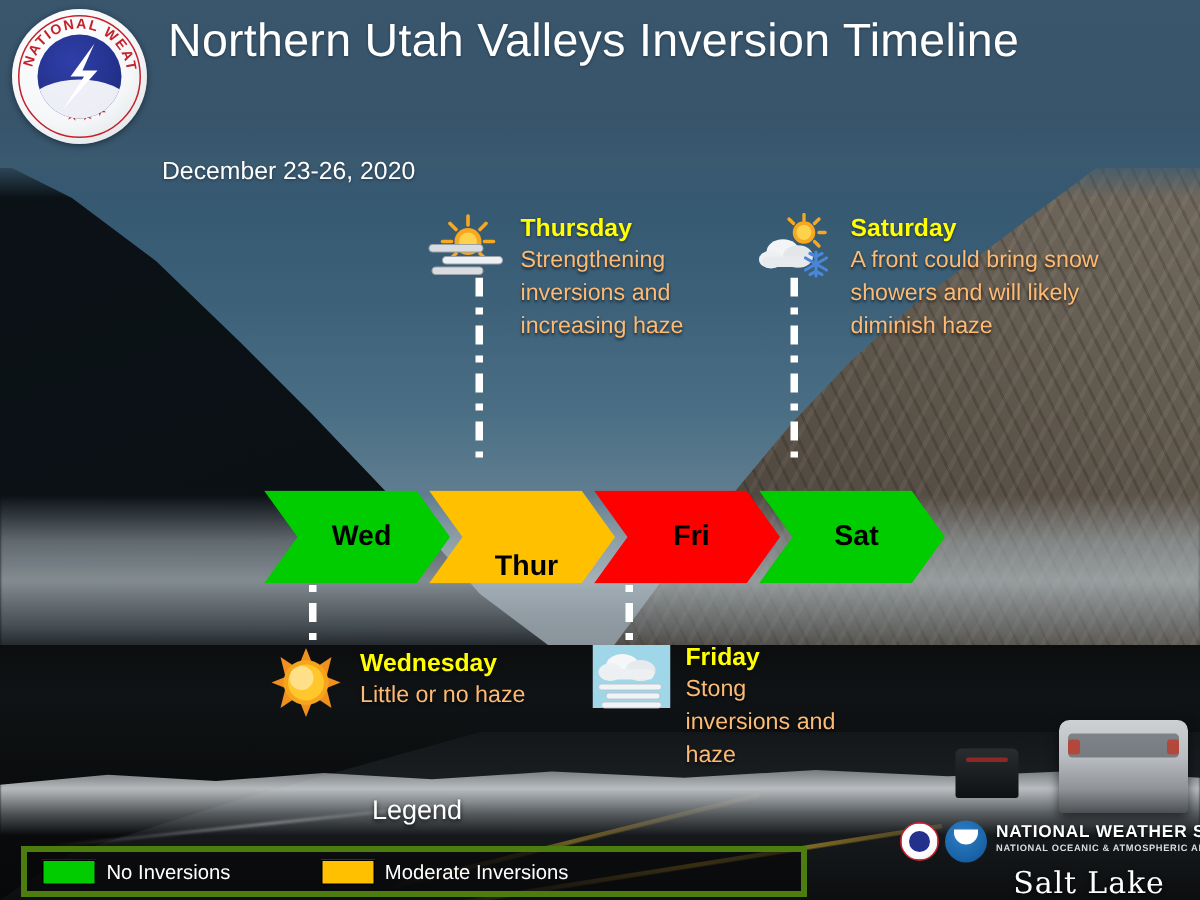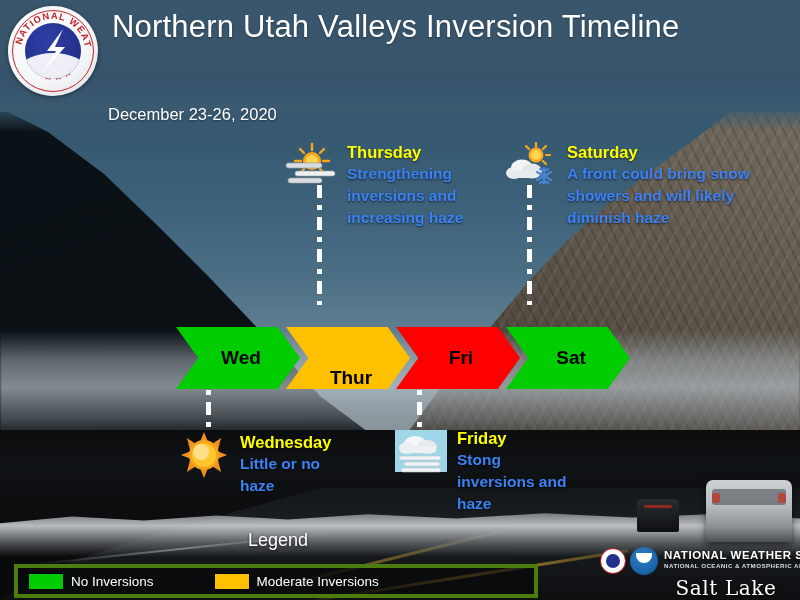--- a/index.html
+++ b/index.html
@@ -205,21 +205,21 @@
 
   
   .annot { position: absolute; }
   .annot .icon { position: absolute; left: 0; top: 0; width: 52px; height: 46px; }
   .annot .txt { position: absolute; left: 62px; top: 0; }
   .annot .day {
     color: #ffff00; font-size: 16.5px; font-weight: bold; line-height: 21px;
     text-shadow: 0 1px 2px rgba(0,0,0,.55);
   }
   .annot .desc {
-    color: #3b82f6; font-size: 15.5px; font-weight: 700; line-height: 22px;
+    color: #fdba74; font-size: 15.5px; font-weight: 400; line-height: 22px;
     text-shadow: 0 1px 2px rgba(0,0,0,.65);
   }
 
   
   .legend-title {
     position: absolute; left: 248px; top: 530px;
     color: #ffffff; font-size: 18px;
     text-shadow: 0 1px 3px rgba(0,0,0,.8);
   }
   .legend-box {

